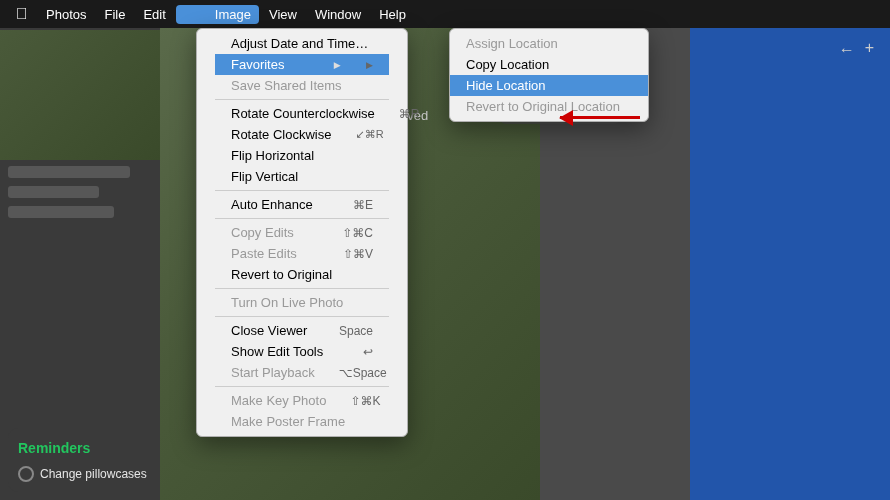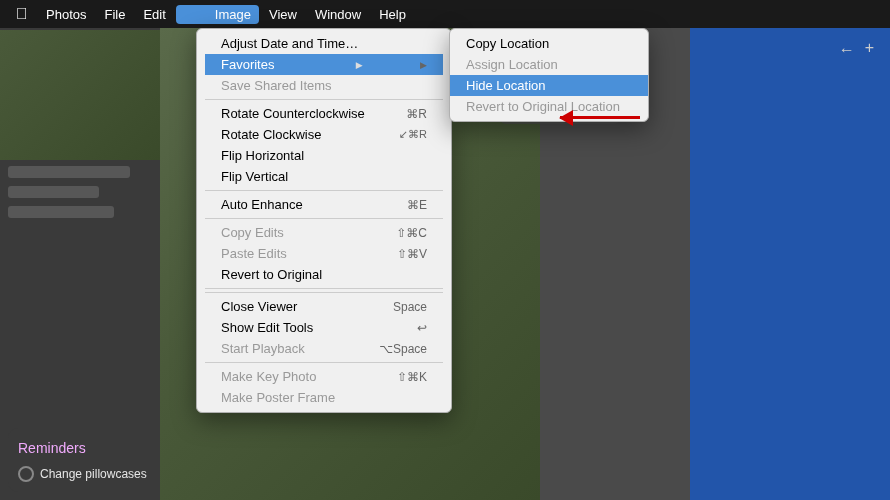--- a/index.html
+++ b/index.html
@@ -91,23 +91,23 @@
     }
 
     .reminders-header {
       display: flex;
       align-items: center;
       justify-content: space-between;
       margin-bottom: 8px;
     }
 
     .reminders-title {
-      color: #f0abfc;
+      color: #22c55e;
       font-size: 14px;
-      font-weight: 400;
+      font-weight: 700;
     }
 
     .reminders-badge {
       background: #ff6b35;
       color: white;
       border-radius: 50%;
       width: 20px; height: 20px;
       display: flex; align-items: center; justify-content: center;
       font-size: 12px; font-weight: 600;
     }
@@ -128,27 +128,27 @@
     .reminder-text {
       color: #e5e5e5;
       font-size: 12px;
     }
 
     
     .image-menu {
       position: absolute;
       top: 28px;
       left: 196px;
-      width: 256px;
+      width: 212px;
       background: #f0f0f0;
       border: 1px solid #b0b0b0;
       border-radius: 6px;
       box-shadow: 0 8px 24px rgba(0,0,0,0.4);
       z-index: 200;
-      padding: 4px 8px;
+      padding: 4px 18px;
       font-size: 13px;
       color: #000;
     }
 
     .menu-item {
       display: flex;
       align-items: center;
       justify-content: space-between;
       padding: 3px 16px;
       cursor: default;
@@ -354,20 +354,23 @@
     <span>Paste Edits</span>
     <span class="menu-shortcut">⇧⌘V</span>
   </div>
 
   <div class="menu-item">
     <span>Revert to Original</span>
   </div>
 
   <div class="menu-separator"></div>
 
+  <div class="menu-item disabled">
+    <span>Turn On Live Photo</span>
+  </div>
 
   <div class="menu-separator"></div>
 
   <div class="menu-item">
     <span>Close Viewer</span>
     <span class="menu-shortcut">Space</span>
   </div>
 
   <div class="menu-item">
     <span>Show Edit Tools</span>
@@ -388,26 +391,26 @@
   </div>
 
   <div class="menu-item disabled">
     <span>Make Poster Frame</span>
   </div>
 
 </div>
 
 <div class="location-submenu">
 
+  <div class="menu-item disabled">
+    <span>Assign Location</span>
+  </div>
+
   <div class="menu-item">
     <span>Copy Location</span>
-  </div>
-
-  <div class="menu-item disabled">
-    <span>Assign Location</span>
   </div>
 
   <div class="menu-item highlighted" style="background:#4a90d9; color:#fff;align-items:center;">
     <span>Hide Location</span>
   </div>
 
   <div class="menu-item disabled">
     <span>Revert to Original Location</span>
   </div>
 

